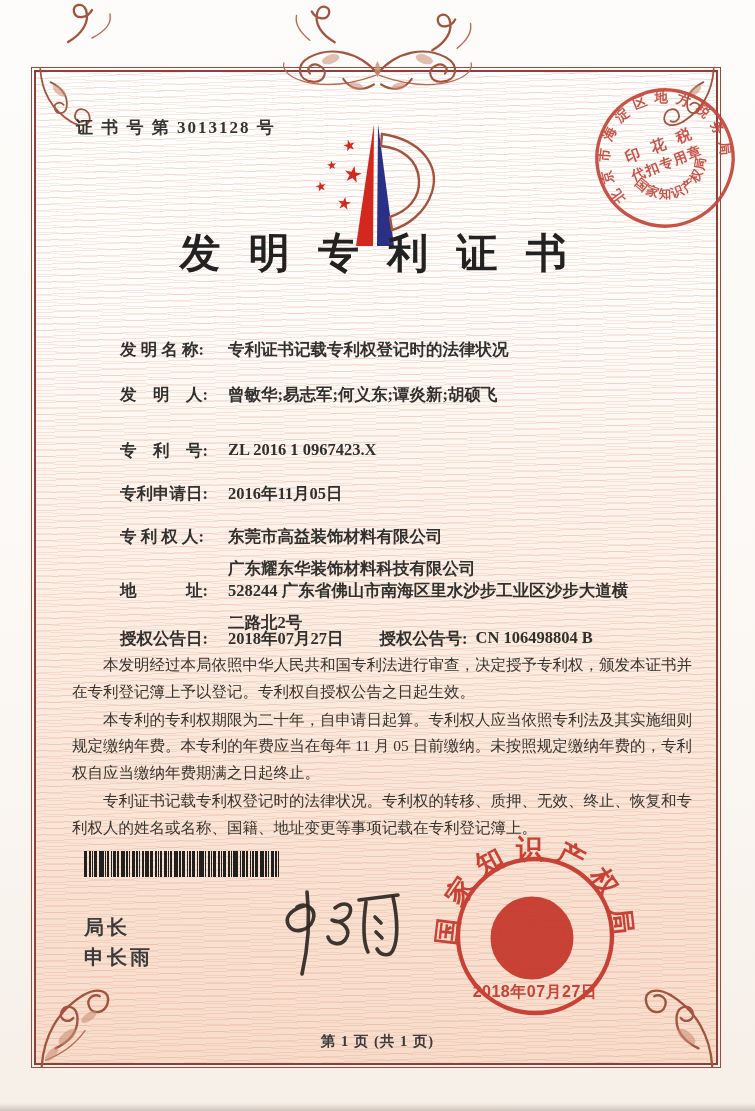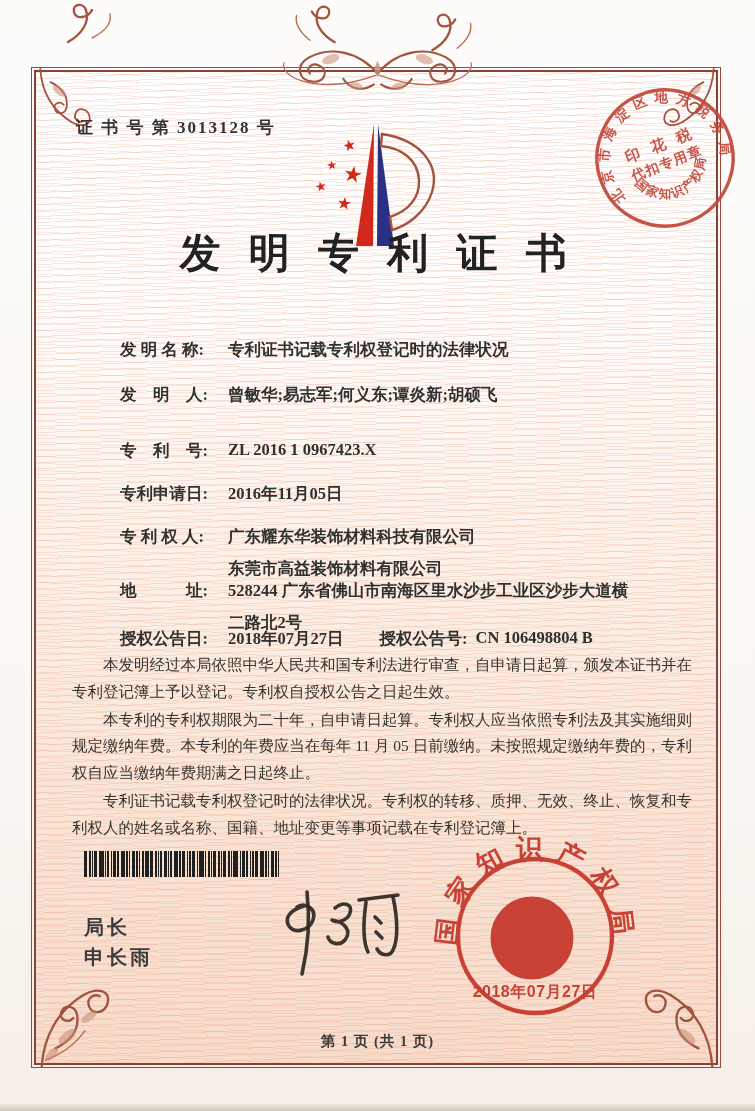--- a/index.html
+++ b/index.html
@@ -178,40 +178,40 @@
     <span class="flabel">专　利　号:</span>
     <span class="fvalue">ZL 2016 1 0967423.X</span>
   </div>
   <div class="row" style="top:483px">
     <span class="flabel">专利申请日:</span>
     <span class="fvalue">2016年11月05日</span>
   </div>
   <div class="row" style="top:526px">
     <span class="flabel">专 利 权 人:</span>
     <span class="vstack">
+      <div class="fvalue">东莞市高益装饰材料有限公司</div>
       <div class="fvalue">广东耀东华装饰材料科技有限公司</div>
-      <div class="fvalue">东莞市高益装饰材料有限公司</div>
     </span>
   </div>
   <div class="row" style="top:580px">
     <span class="flabel">地　　　址:</span>
     <span class="vstack">
       <div class="fvalue">528244 广东省佛山市南海区里水沙步工业区沙步大道横</div>
       <div class="fvalue">二路北2号</div>
     </span>
   </div>
   <div class="row" style="top:628px">
     <span class="flabel">授权公告日:</span>
     <span class="fvalue">2018年07月27日</span>
     <span class="fvalue pair2">授权公告号:</span>
     <span class="fvalue" style="margin-left:8px">CN 106498804 B</span>
   </div>
 
   <div class="bodytext">
-    <p>本发明经过本局依照中华人民共和国专利法进行审查，自申请日起算，颁发本证书并在专利登记簿上予以登记。专利权自授权公告之日起生效。</p>
+    <p>本发明经过本局依照中华人民共和国专利法进行审查，决定授予专利权，颁发本证书并在专利登记簿上予以登记。专利权自授权公告之日起生效。</p>
     <p>本专利的专利权期限为二十年，自申请日起算。专利权人应当依照专利法及其实施细则规定缴纳年费。本专利的年费应当在每年 11 月 05 日前缴纳。未按照规定缴纳年费的，专利权自应当缴纳年费期满之日起终止。</p>
     <p>专利证书记载专利权登记时的法律状况。专利权的转移、质押、无效、终止、恢复和专利权人的姓名或名称、国籍、地址变更等事项记载在专利登记簿上。</p>
   </div>
 
   <div class="barcode">
       <div style="width: 3px; margin-right: 2px;"></div>
       <div style="width: 1.5px; margin-right: 1px;"></div>
       <div style="width: 1.5px; margin-right: 1px;"></div>
       <div style="width: 3px; margin-right: 2px;"></div>
       <div style="width: 4.5px; margin-right: 1px;"></div>

